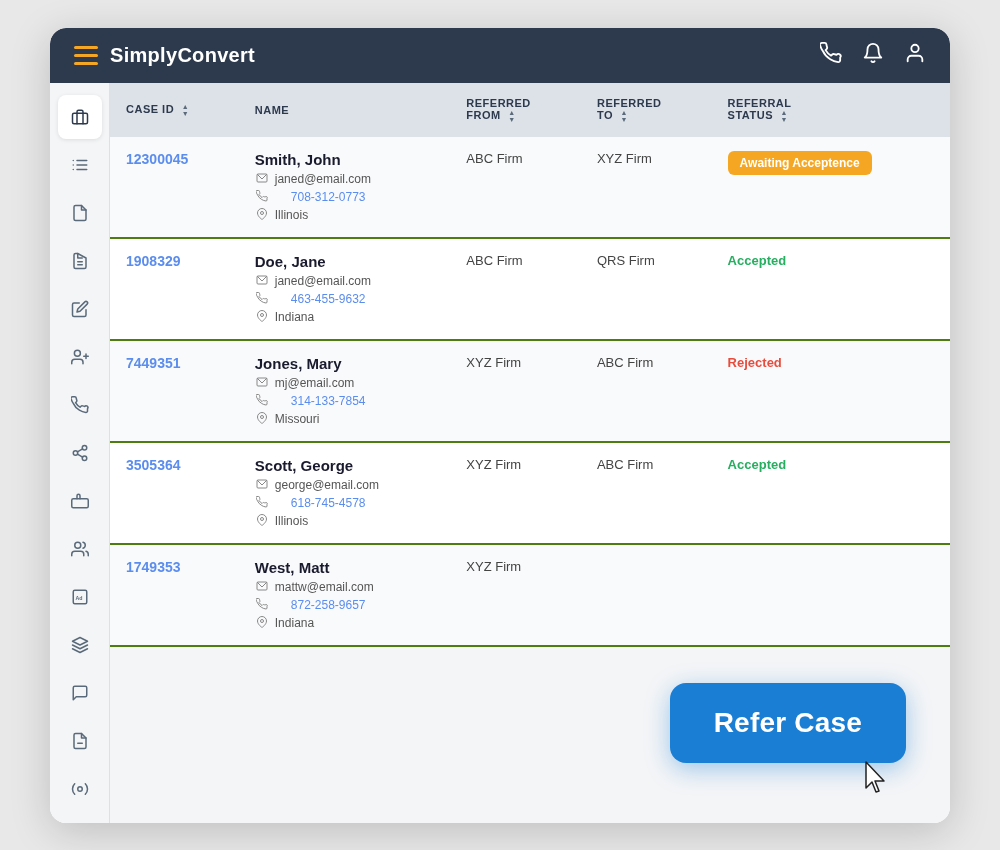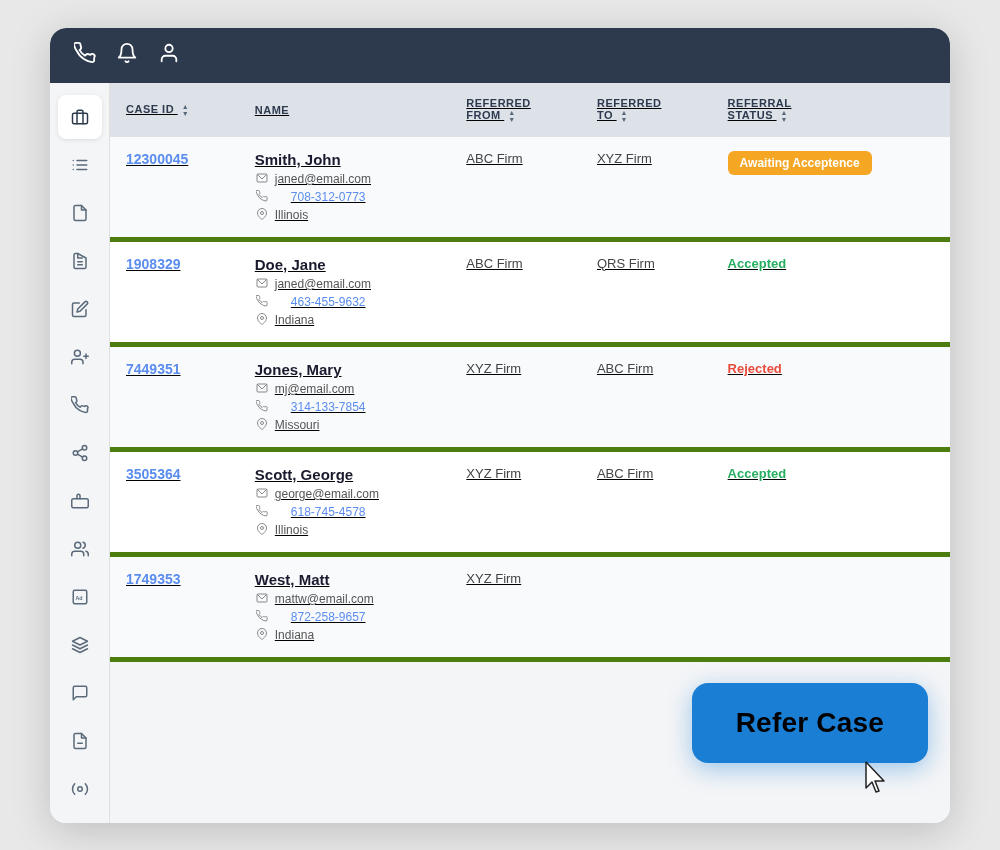--- a/index.html
+++ b/index.html
@@ -103,21 +103,20 @@
     .main-content {
       flex: 1;
       padding: 0;
     }
 
     
     .referral-table {
       width: 100%;
       border-collapse: collapse;
       background: #fdba74;
-      text-decoration: underline;
     }
 
     .referral-table thead tr {
       background: #dde1e8;
     }
     .referral-table thead th {
       padding: 14px 16px;
       text-align: left;
       font-size: 11px;
       font-weight: 800;
@@ -132,21 +131,21 @@
       margin-left: 4px;
       vertical-align: middle;
     }
     .col-sort span {
       font-size: 7px;
       line-height: 1;
       color: #5a6a7a;
     }
 
     .referral-table tbody tr {
-      border-bottom: 5px solid #4d7c0f;
+      border-bottom: 2px solid #4d7c0f;
       background: #fff;
     }
     .referral-table tbody tr:nth-child(odd) {
       background: #f9fafc;
     }
 
     .referral-table tbody td {
       padding: 14px 16px;
       vertical-align: top;
       font-size: 13px;
@@ -221,23 +220,23 @@
     }
 
     .app-wrapper {
       position: relative;
       display: inline-block;
     }
 
     .refer-case-overlay {
       position: absolute;
       bottom: 60px;
-      right: 22px;
+      right: 44px;
       background: #1a7fd4;
-      color: #000000;
+      color: #ffffff;
       font-size: 28px;
       font-weight: 800;
       padding: 24px 44px;
       border-radius: 16px;
       cursor: pointer;
       box-shadow: 0 6px 24px rgba(26,127,212,0.4);
       border: none;
       z-index: 10;
       letter-spacing: 0.2px;
     }
@@ -254,20 +253,28 @@
 
     
   </style>
 </head>
 <body>
 
 <div class="app-wrapper">
   <div class="app-container">
 
     <div class="header">
+      <div class="header-left">
+        <div class="hamburger-icon">
+          <span></span>
+            <span></span>
+            <span></span>
+        </div>
+        <span class="app-title">SimplyConvert</span>
+      </div>
       <div class="header-right">
         <span class="header-icon">
           <svg width="22" height="22" viewBox="0 0 24 24" fill="none" stroke="white" stroke-width="2" stroke-linecap="round" stroke-linejoin="round">
             <path d="M22 16.92v3a2 2 0 01-2.18 2 19.79 19.79 0 01-8.63-3.07A19.5 19.5 0 013.07 9.81 19.79 19.79 0 01.01 3.18 2 2 0 012 1h3a2 2 0 012 1.72 12.84 12.84 0 00.7 2.81 2 2 0 01-.45 2.11L6.09 8.91a16 16 0 006 6l1.27-1.27a2 2 0 012.11-.45 12.84 12.84 0 002.81.7A2 2 0 0122 16.92z"></path>
           </svg>
         </span>
         <span class="header-icon">
           <svg width="22" height="22" viewBox="0 0 24 24" fill="none" stroke="white" stroke-width="2" stroke-linecap="round" stroke-linejoin="round">
             <path d="M18 8A6 6 0 006 8c0 7-3 9-3 9h18s-3-2-3-9"></path>
               <path d="M13.73 21a2 2 0 01-3.46 0"></path>

